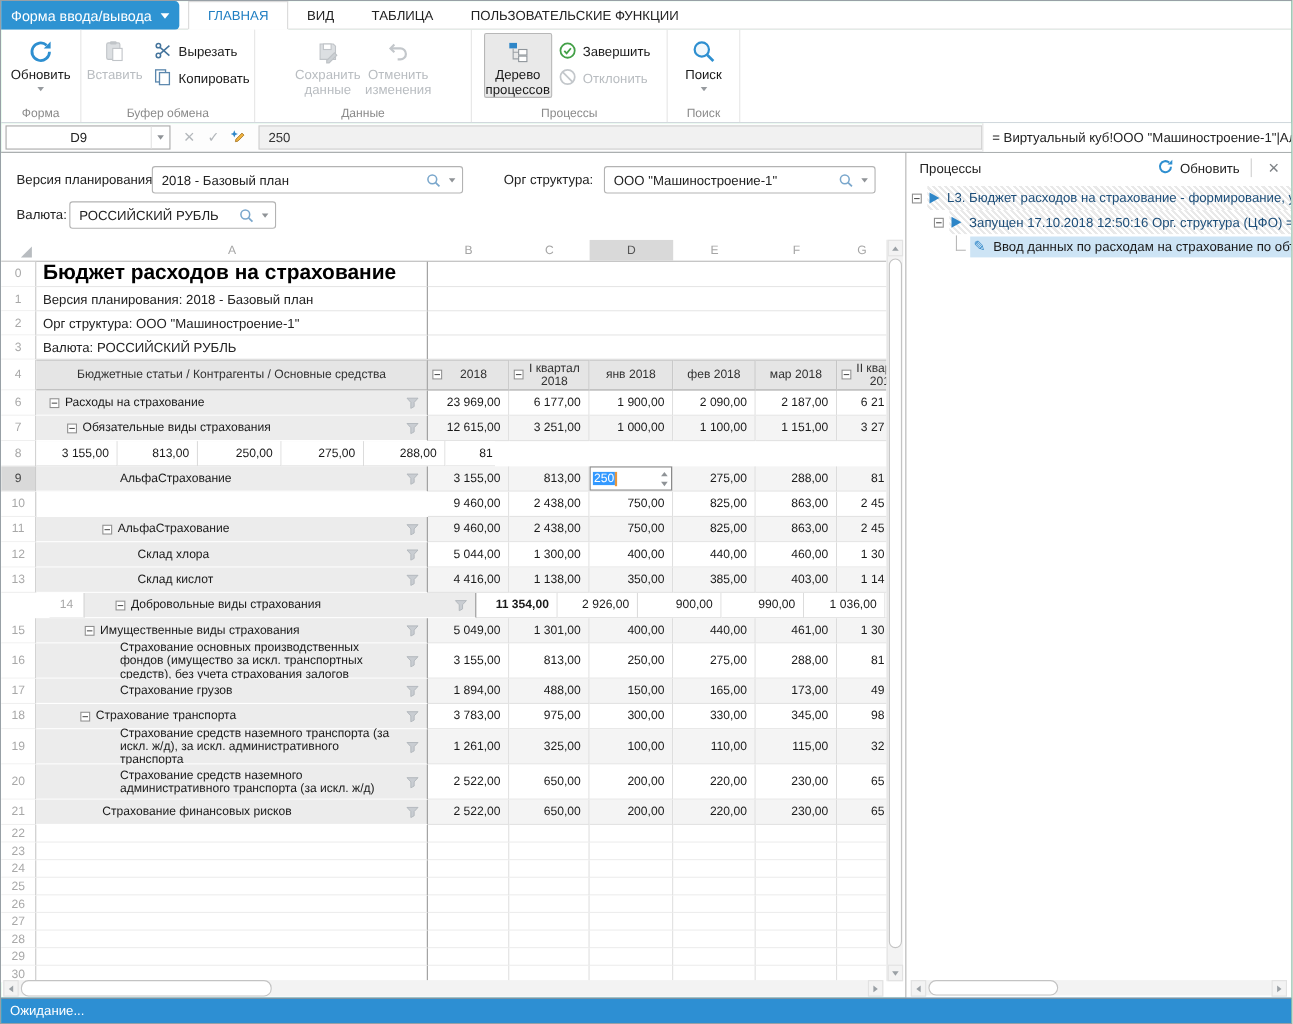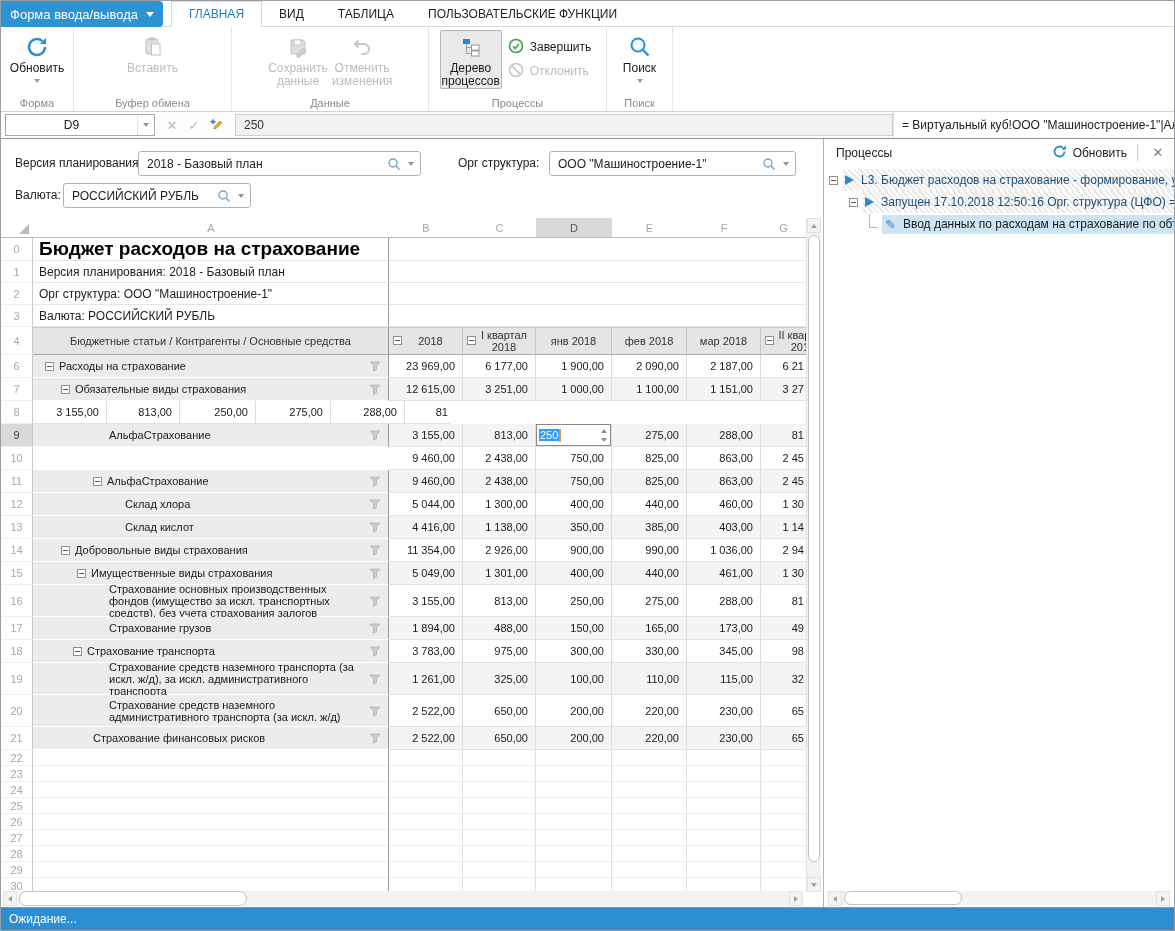--- a/index.html
+++ b/index.html
@@ -183,20 +183,37 @@
         <div class="rg-content">
           <div class="btn-large disabled">
             <span class="ric-wrap">
               <svg width="24" height="24">
                 <rect x="5" y="4" width="12" height="15" rx="1.5" fill="#dcdfe2" stroke="#c0c4c8"></rect>
                 <rect x="8" y="2.5" width="6" height="3" rx="1" fill="#c0c4c8"></rect>
                 <rect x="10.5" y="9" width="8.5" height="11" fill="#fff" stroke="#c0c4c8"></rect>
               </svg>
             </span>
             <div class="blabel">Вставить</div>
+          </div>
+          <div class="small-stack">
+            <div class="btn-small">
+              <span class="ric-wrap"><svg width="16" height="16">
+                  <circle cx="4" cy="12.5" r="2" fill="none" stroke="#44749c" stroke-width="1.4"></circle>
+                  <circle cx="4" cy="3.5" r="2" fill="none" stroke="#44749c" stroke-width="1.4"></circle>
+                  <path d="M5.5 5L14 12.5M5.5 11L14 3.5" stroke="#44749c" stroke-width="1.4"></path>
+                </svg></span>
+              <span>Вырезать</span>
+            </div>
+            <div class="btn-small">
+              <span class="ric-wrap"><svg width="16" height="16">
+                  <rect x="1.5" y="1.5" width="9" height="11" fill="#fff" stroke="#5b87ad" stroke-width="1.2"></rect>
+                  <rect x="5" y="4" width="9" height="11" fill="#fff" stroke="#5b87ad" stroke-width="1.2"></rect>
+                </svg></span>
+              <span>Копировать</span>
+            </div>
           </div>
         </div>
         <div class="rgroup-label">Буфер обмена</div>
       </div>
       <div class="rgroup" style="width: 197px;">
         <div class="rg-content">
           <div class="btn-large disabled">
             <span class="ric-wrap">
               <svg width="24" height="24">
                 <path d="M5 5h12l2 2v12H5z" fill="#dcdfe2" stroke="#c0c4c8"></path>
@@ -518,30 +535,30 @@
                   <path d="M1 1h10L7.5 4.8v3.8l-3 1.6V4.8z" fill="#c9cdd2" stroke="#b3b8bd" stroke-width="0.9"></path>
                 </svg></span>
             </div>
             <div class="dcell" style="width: 74px;">4 416,00</div>
             <div class="dcell" style="width: 73px;">1 138,00</div>
             <div class="dcell" style="width: 76px;">350,00</div>
             <div class="dcell" style="width: 75px;">385,00</div>
             <div class="dcell" style="width: 74px;">403,00</div>
             <div class="gcell">1 14</div>
           </div>
-          <div class="grow" style="height: 23px;">
+          <div class="grow" style="height: 23px; padding-left: 44px;">
             <div class="gut">14</div>
             <div class="acell" style="padding-left: 28px;">
               <span class="mbox"></span>
               <span class="lbl">Добровольные виды страхования</span>
               <span class="ric-wrap funnel"><svg width="12" height="11">
                   <path d="M1 1h10L7.5 4.8v3.8l-3 1.6V4.8z" fill="#c9cdd2" stroke="#b3b8bd" stroke-width="0.9"></path>
                 </svg></span>
             </div>
-            <div class="dcell" style="width: 74px;">11 354,00</div>
+            <div class="dcell" style="width: 74px; font-weight: bold;">11 354,00</div>
             <div class="dcell" style="width: 73px;">2 926,00</div>
             <div class="dcell" style="width: 76px;">900,00</div>
             <div class="dcell" style="width: 75px;">990,00</div>
             <div class="dcell" style="width: 74px;">1 036,00</div>
             <div class="gcell">2 94</div>
           </div>
           <div class="grow band" style="height: 23px;">
             <div class="gut">15</div>
             <div class="acell" style="padding-left: 44px;">
               <span class="mbox"></span>

